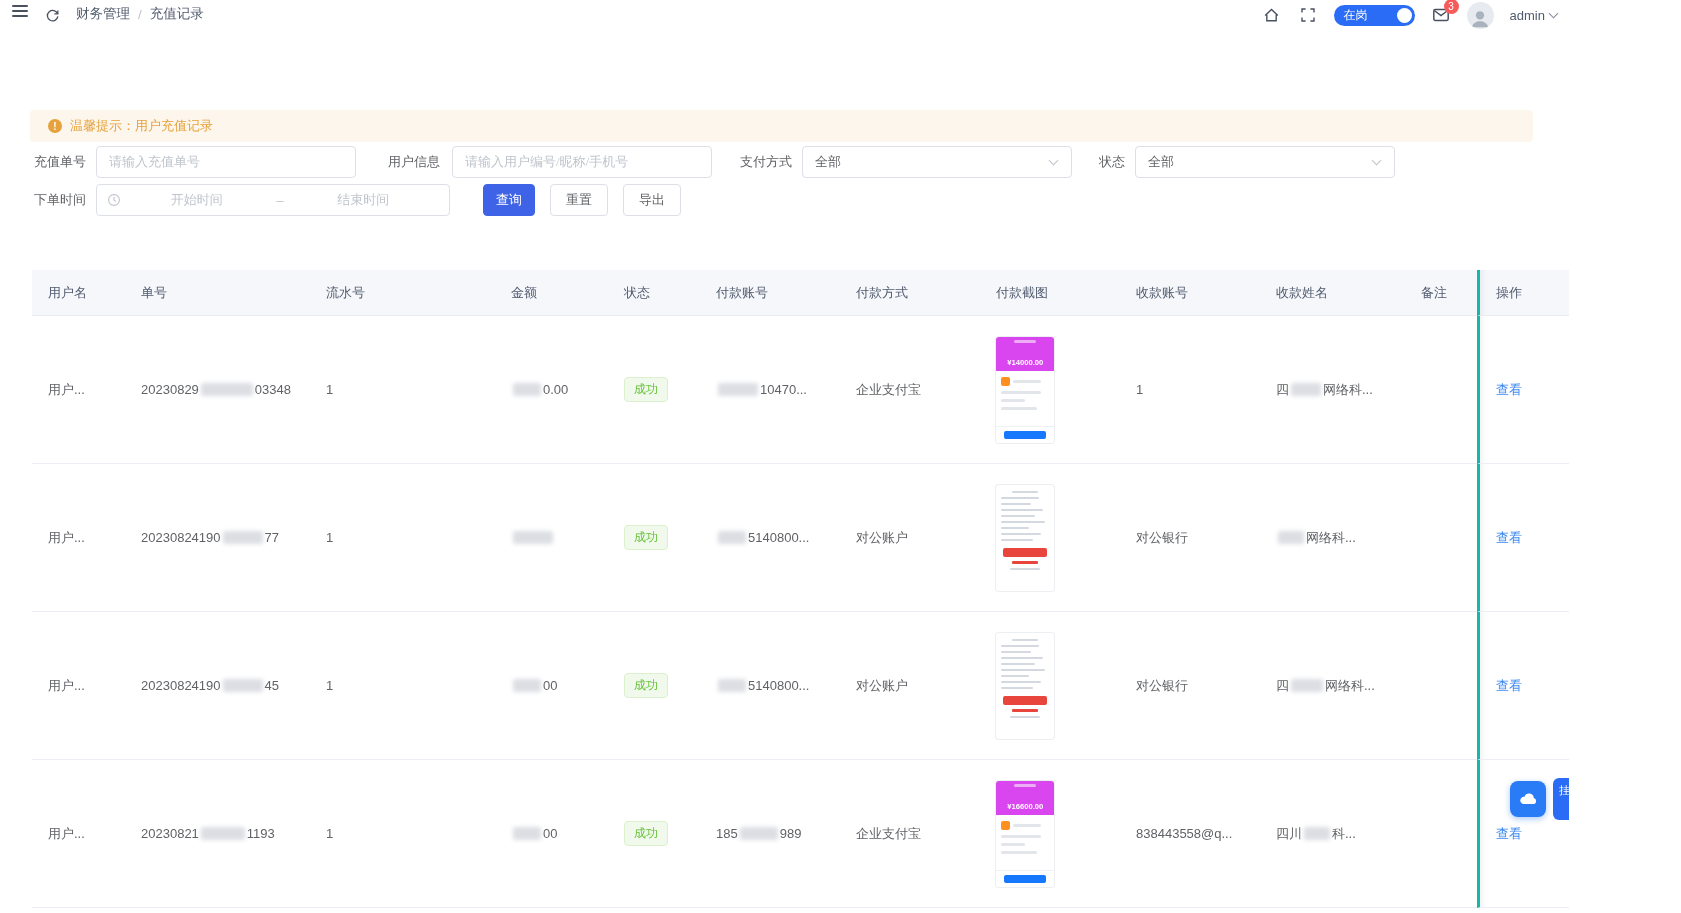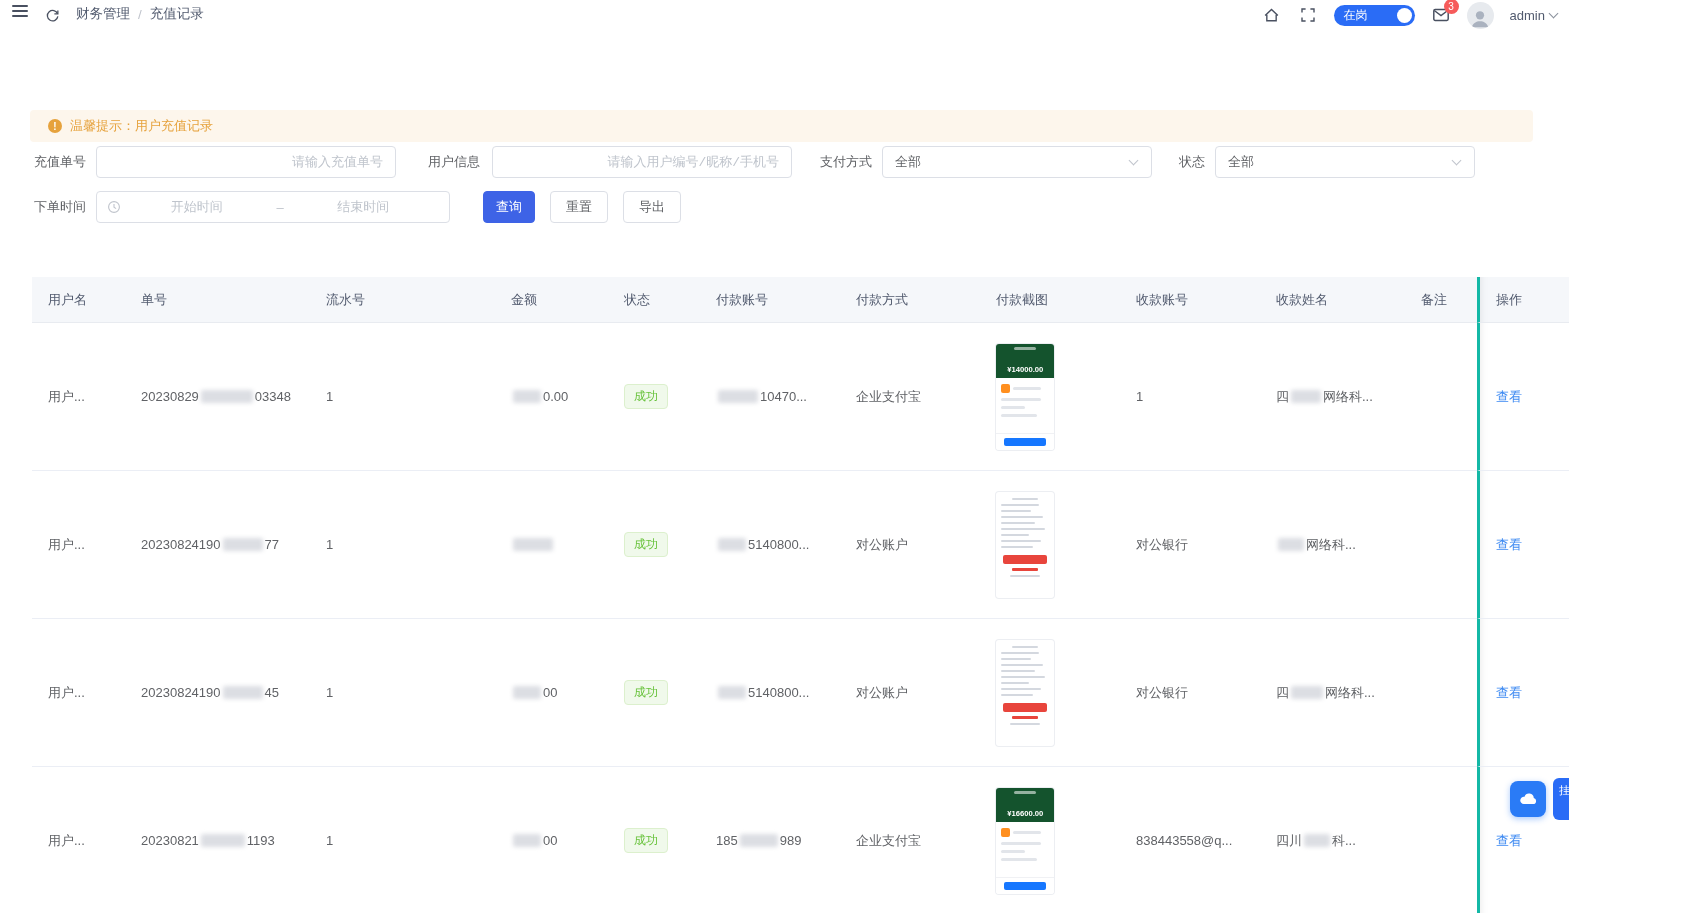--- a/index.html
+++ b/index.html
@@ -37,26 +37,26 @@
   .main { padding:67px 12px 0 12px; }
   .card { background:#fff; }
   .card-filter { padding:13px 24px 20px 18px; }
 
   .tip-bar { height:32px; background:#fdf6ec; border-radius:4px; display:flex; align-items:center;
     gap:8px; padding:0 18px; color:#e6a23c; font-size:13px; }
   .warn-ic { width:14px; height:14px; border-radius:50%; background:#e6a23c; color:#fff; font-size:10px;
     font-weight:bold; display:flex; align-items:center; justify-content:center; flex:none; }
 
   .f-row { display:flex; align-items:center; height:32px; margin-top:4px; color:#606266; }
-  .f-row + .f-row { margin-top:13px; }
+  .f-row + .f-row { margin-top:6px; }
   .f-label { text-align:right; flex:none; }
   .inp, .sel, .range { height:32px; border:1px solid #dcdfe6; border-radius:4px; background:#fff;
     display:flex; align-items:center; }
-  input.inp { padding:0 12px; width:300px; font-size:13px; color:#606266; outline:none;
-    font-family:Liberation Mono, monospace;text-align:right; }
+  input.inp { padding:0 12px; width:260px; font-size:13px; color:#606266; outline:none;
+    font-family:Liberation Serif, serif; }
   input.inp::placeholder { color:#bfc4cc; }
   .sel { cursor:pointer; padding:0 0 0 12px; justify-content:space-between; }
   .sel .val { color:#606266; }
   .sel .caret { width:7px; height:7px; border-right:1.5px solid #c0c4cc; border-bottom:1.5px solid #c0c4cc;
     transform:rotate(45deg); margin:-3px 14px 0 0; flex:none; }
   .range { width:354px; padding:0 10px; color:#bfc4cc; cursor:pointer; }
   .range .ph { flex:1; text-align:center; }
   .range .dash { padding:0 4px; color:#bfc4cc; }
 
   .btn { height:32px; border-radius:4px; border:1px solid #dcdfe6; background:#fff; color:#606266;
@@ -74,21 +74,21 @@
   .fixed { border-left:3px solid #14b8a6; box-shadow:inset 10px 0 8px -10px rgba(0,0,0,.10); }
   .redact { display:inline-block; height:13px; background:#dcdee3; border-radius:2px; margin:0 2px;
     filter:blur(2px); flex:none; }
   .badge-success { padding:3px 9px; font-size:12px; color:#67c23a; background:#f0f9eb;
     border:1px solid #dcf0cd; border-radius:4px; }
   .view-link { color:#3d8af2; cursor:pointer; }
 
   
   .thumb { width:58px; height:106px; border-radius:3px; overflow:hidden; flex:none; cursor:pointer;
     box-shadow:0 0 0 1px #eceef2; display:flex; flex-direction:column; }
-  .al-top { height:34px; background:#14532d; display:flex; flex-direction:column; align-items:center;
+  .al-top { height:34px; background:#d946ef; display:flex; flex-direction:column; align-items:center;
     justify-content:center; gap:14px; }
   .al-chip { width:22px; height:3px; background:rgba(255,255,255,.55); border-radius:2px; }
   .al-amt { color:#fff; font-size:9px; font-weight:bold; white-space:nowrap; transform:scale(.85); }
   .al-mid { flex:1; background:#fff; padding:6px 5px; display:flex; flex-direction:column; gap:5px; }
   .al-r { display:flex; align-items:center; gap:3px; }
   .al-ic { width:9px; height:9px; border-radius:2px; background:#ff8f1f; flex:none; }
   .al-l { height:3px; background:#e2e5ea; border-radius:2px; display:block; }
   .al-foot { height:17px; background:#fff; border-top:1px solid #f0f1f4; display:flex; align-items:center;
     justify-content:center; }
   .al-pill { width:42px; height:8px; border-radius:2px; background:#1677ff; }

